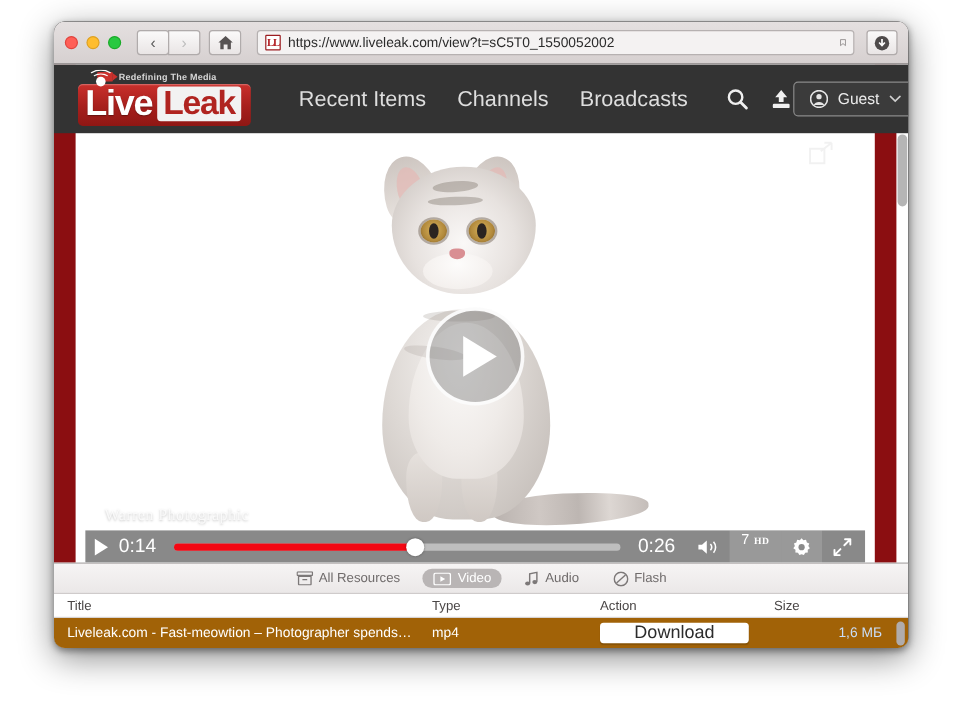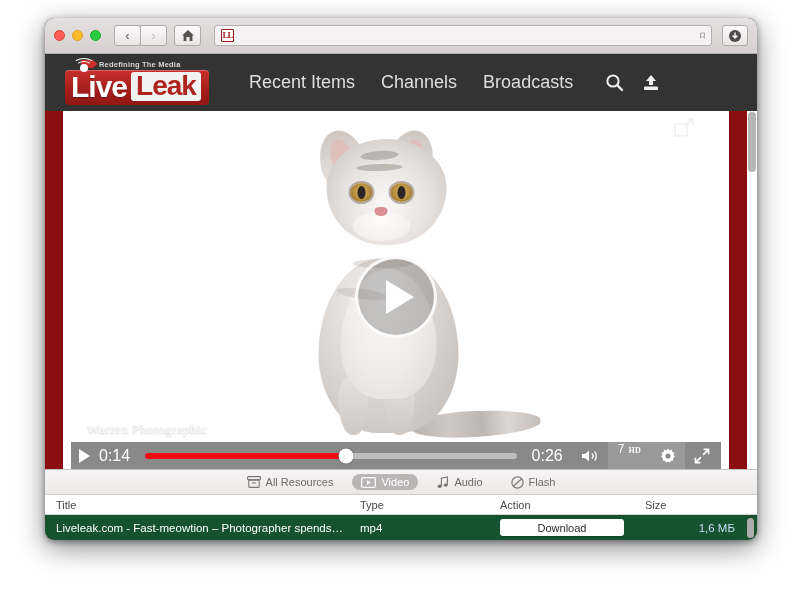--- a/index.html
+++ b/index.html
@@ -386,34 +386,34 @@
 
   #table-head {
     height: 20px;
     background: #ffffff;
     border-bottom: 1px solid #d7d3d3;
     display: flex; align-items: center;
     font-size: 11px; color: #4a4646;
   }
   #table-row {
     height: 25px;
-    background: #14532d;
+    background: #a16207;
     display: flex; align-items: center;
     font-size: 11.5px; color: #ffffff;
   }
   .col-title  { width: 315px; padding-left: 11px; overflow: hidden; white-space: nowrap; }
   .col-type   { width: 140px; }
   .col-action { width: 145px; }
   .col-size   { flex: 1; text-align: right; padding-right: 22px; }
   #table-row .col-size { color: #c9ddf8; }
   #dl-btn {
     width: 124px; height: 17px;
     background: #ffffff; border-radius: 3px;
     display: flex; align-items: center; justify-content: center;
-    font-size: 11px; color: #2c2c2c;
+    font-size: 15px; color: #2c2c2c;
     box-shadow: 0 1px 1px rgba(0,0,0,0.18);
   }
   #row-scroll {
     position: absolute; right: 3px; top: 48px;
     width: 7px; height: 20px; border-radius: 4px;
     background: #b0acac;
   }
 </style>
 </head>
 <body>
@@ -439,20 +439,21 @@
       <div class="navbtn home">
         <svg width="14" height="13" viewBox="0 0 14 13">
           <path d="M7 1 L13 6.4 L11.4 6.4 L11.4 12 L8.6 12 L8.6 8 L5.4 8 L5.4 12 L2.6 12 L2.6 6.4 L1 6.4 Z" fill="#575353"></path>
         </svg>
       </div>
 
       <div id="url-bar">
         <span id="favicon">
           <span>LL</span>
         </span>
+        <span id="url-text">https://www.liveleak.com/view?t=sC5T0_1550052002</span>
         <svg id="bookmark-icon" width="11" height="13" viewBox="0 0 11 13">
           <path d="M1 1 H10 V12 L5.5 8.3 L1 12 Z" fill="none" stroke="#6f6a6a" stroke-width="1.2"></path>
         </svg>
       </div>
 
       <div id="download-toolbar-btn">
         <svg width="14" height="14" viewBox="0 0 14 14">
           <circle cx="7" cy="7" r="6" fill="#4f4b4b"></circle>
           <path d="M7 3.5 V8.4 M4.6 6.4 L7 8.9 L9.4 6.4" stroke="#ffffff" stroke-width="1.4" fill="none"></path>
         </svg>
@@ -491,20 +492,31 @@
             </svg>
           </span>
           <span class="hicon">
             <svg width="20" height="18" viewBox="0 0 20 18">
               <path d="M10 1 L15 7 H12 V11 H8 V7 H5 Z" fill="#f0f0f0"></path>
               <rect x="3" y="12.5" width="14" height="3.6" rx="1" fill="#f0f0f0"></rect>
             </svg>
           </span>
         </div>
 
+        <div id="guest-btn">
+          <svg width="15" height="15" viewBox="0 0 15 15">
+            <circle cx="7.5" cy="7.5" r="7" fill="none" stroke="#e6e6e6" stroke-width="1.3"></circle>
+            <circle cx="7.5" cy="5.6" r="2.2" fill="#e6e6e6"></circle>
+            <path d="M3 12.4 A5 4.4 0 0 1 12 12.4 Z" fill="#e6e6e6"></path>
+          </svg>
+          <span id="guest-label">Guest</span>
+          <svg id="guest-chev" width="10" height="7" viewBox="0 0 10 7">
+            <path d="M1 1.4 L5 5.2 L9 1.4" fill="none" stroke="#cfcfcf" stroke-width="1.4" stroke-linecap="round"></path>
+          </svg>
+        </div>
       </div>
 
       <div id="video-stage">
 
         <svg id="popout-icon" viewBox="0 0 26 22">
           <path d="M4 7 H16 V19 H4 Z" fill="none" stroke="#c9c9c9" stroke-width="1.6"></path>
           <path d="M13 9 L22 2 M22 2 H16 M22 2 V8" fill="none" stroke="#c9c9c9" stroke-width="1.6"></path>
         </svg>
 
         <div id="kitten">

